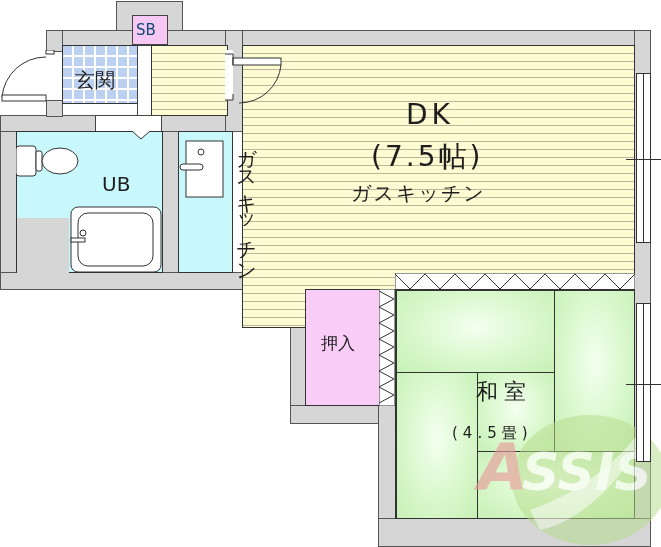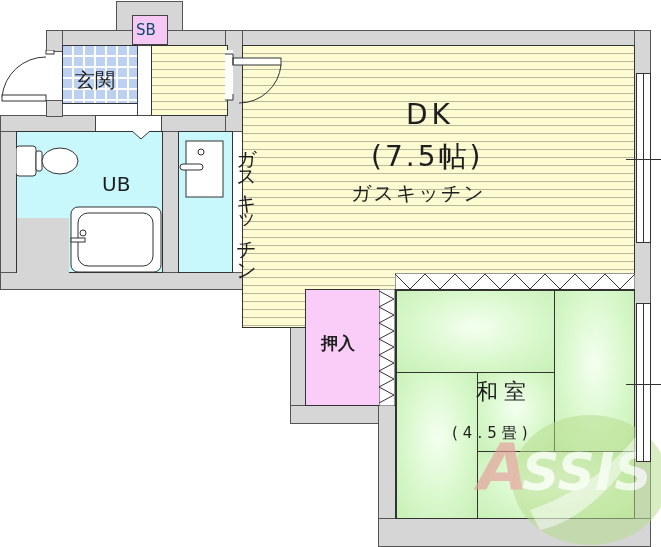--- a/index.html
+++ b/index.html
@@ -116,21 +116,21 @@
 <div class="abs room-line" style="left:178px;top:131px;width:55px;height:142px;background:#c9f8fc;">
   <svg class="abs" style="left:0;top:8px;" width="46" height="60" viewBox="0 0 46 60">
     <rect x="7" y="1" width="37" height="56" fill="#fff" stroke="#333"></rect>
     <circle cx="22" cy="12" r="3" fill="#fff" stroke="#333"></circle>
     <rect x="1" y="24" width="23" height="6" rx="3" fill="#fff" stroke="#333"></rect>
   </svg>
 </div>
 <div class="lbl" style="left:236px;top:135px;font-size:20px;writing-mode:vertical-rl;line-height:22px;letter-spacing:0px;">ガスキッチン</div>
 
 <div class="abs room-line" style="left:305px;top:289px;width:75px;height:117px;background:#f9cdf7;">
-  <span class="lbl" style="left:15px;top:42px;font-size:17px;font-weight:bold;">押入</span>
+  <span class="lbl" style="left:15px;top:42px;font-size:17px;">押入</span>
 </div>
 
 <svg class="abs" style="left:379px;top:289px;" width="16" height="117" viewBox="0 0 16 117">
   <rect x="0" y="0" width="16" height="117" fill="#fff" stroke="#333"></rect>
   <polyline points="0,2 15,10 0,18 15,26 0,34 15,42 0,50 15,58 0,66 15,74 0,82 15,90 0,98 15,106 0,114" fill="none" stroke="#333"></polyline>
 </svg>
 
 <svg class="abs" style="left:395px;top:273px;" width="240" height="17" viewBox="0 0 240 17">
   <rect x="0" y="0" width="240" height="17" fill="#fff" stroke="#333"></rect>
   <polyline points="0,1 15,16 30,1 45,16 60,1 75,16 90,1 105,16 120,1 135,16 150,1 165,16 180,1 195,16 210,1 225,16 240,1" fill="none" stroke="#333"></polyline>

